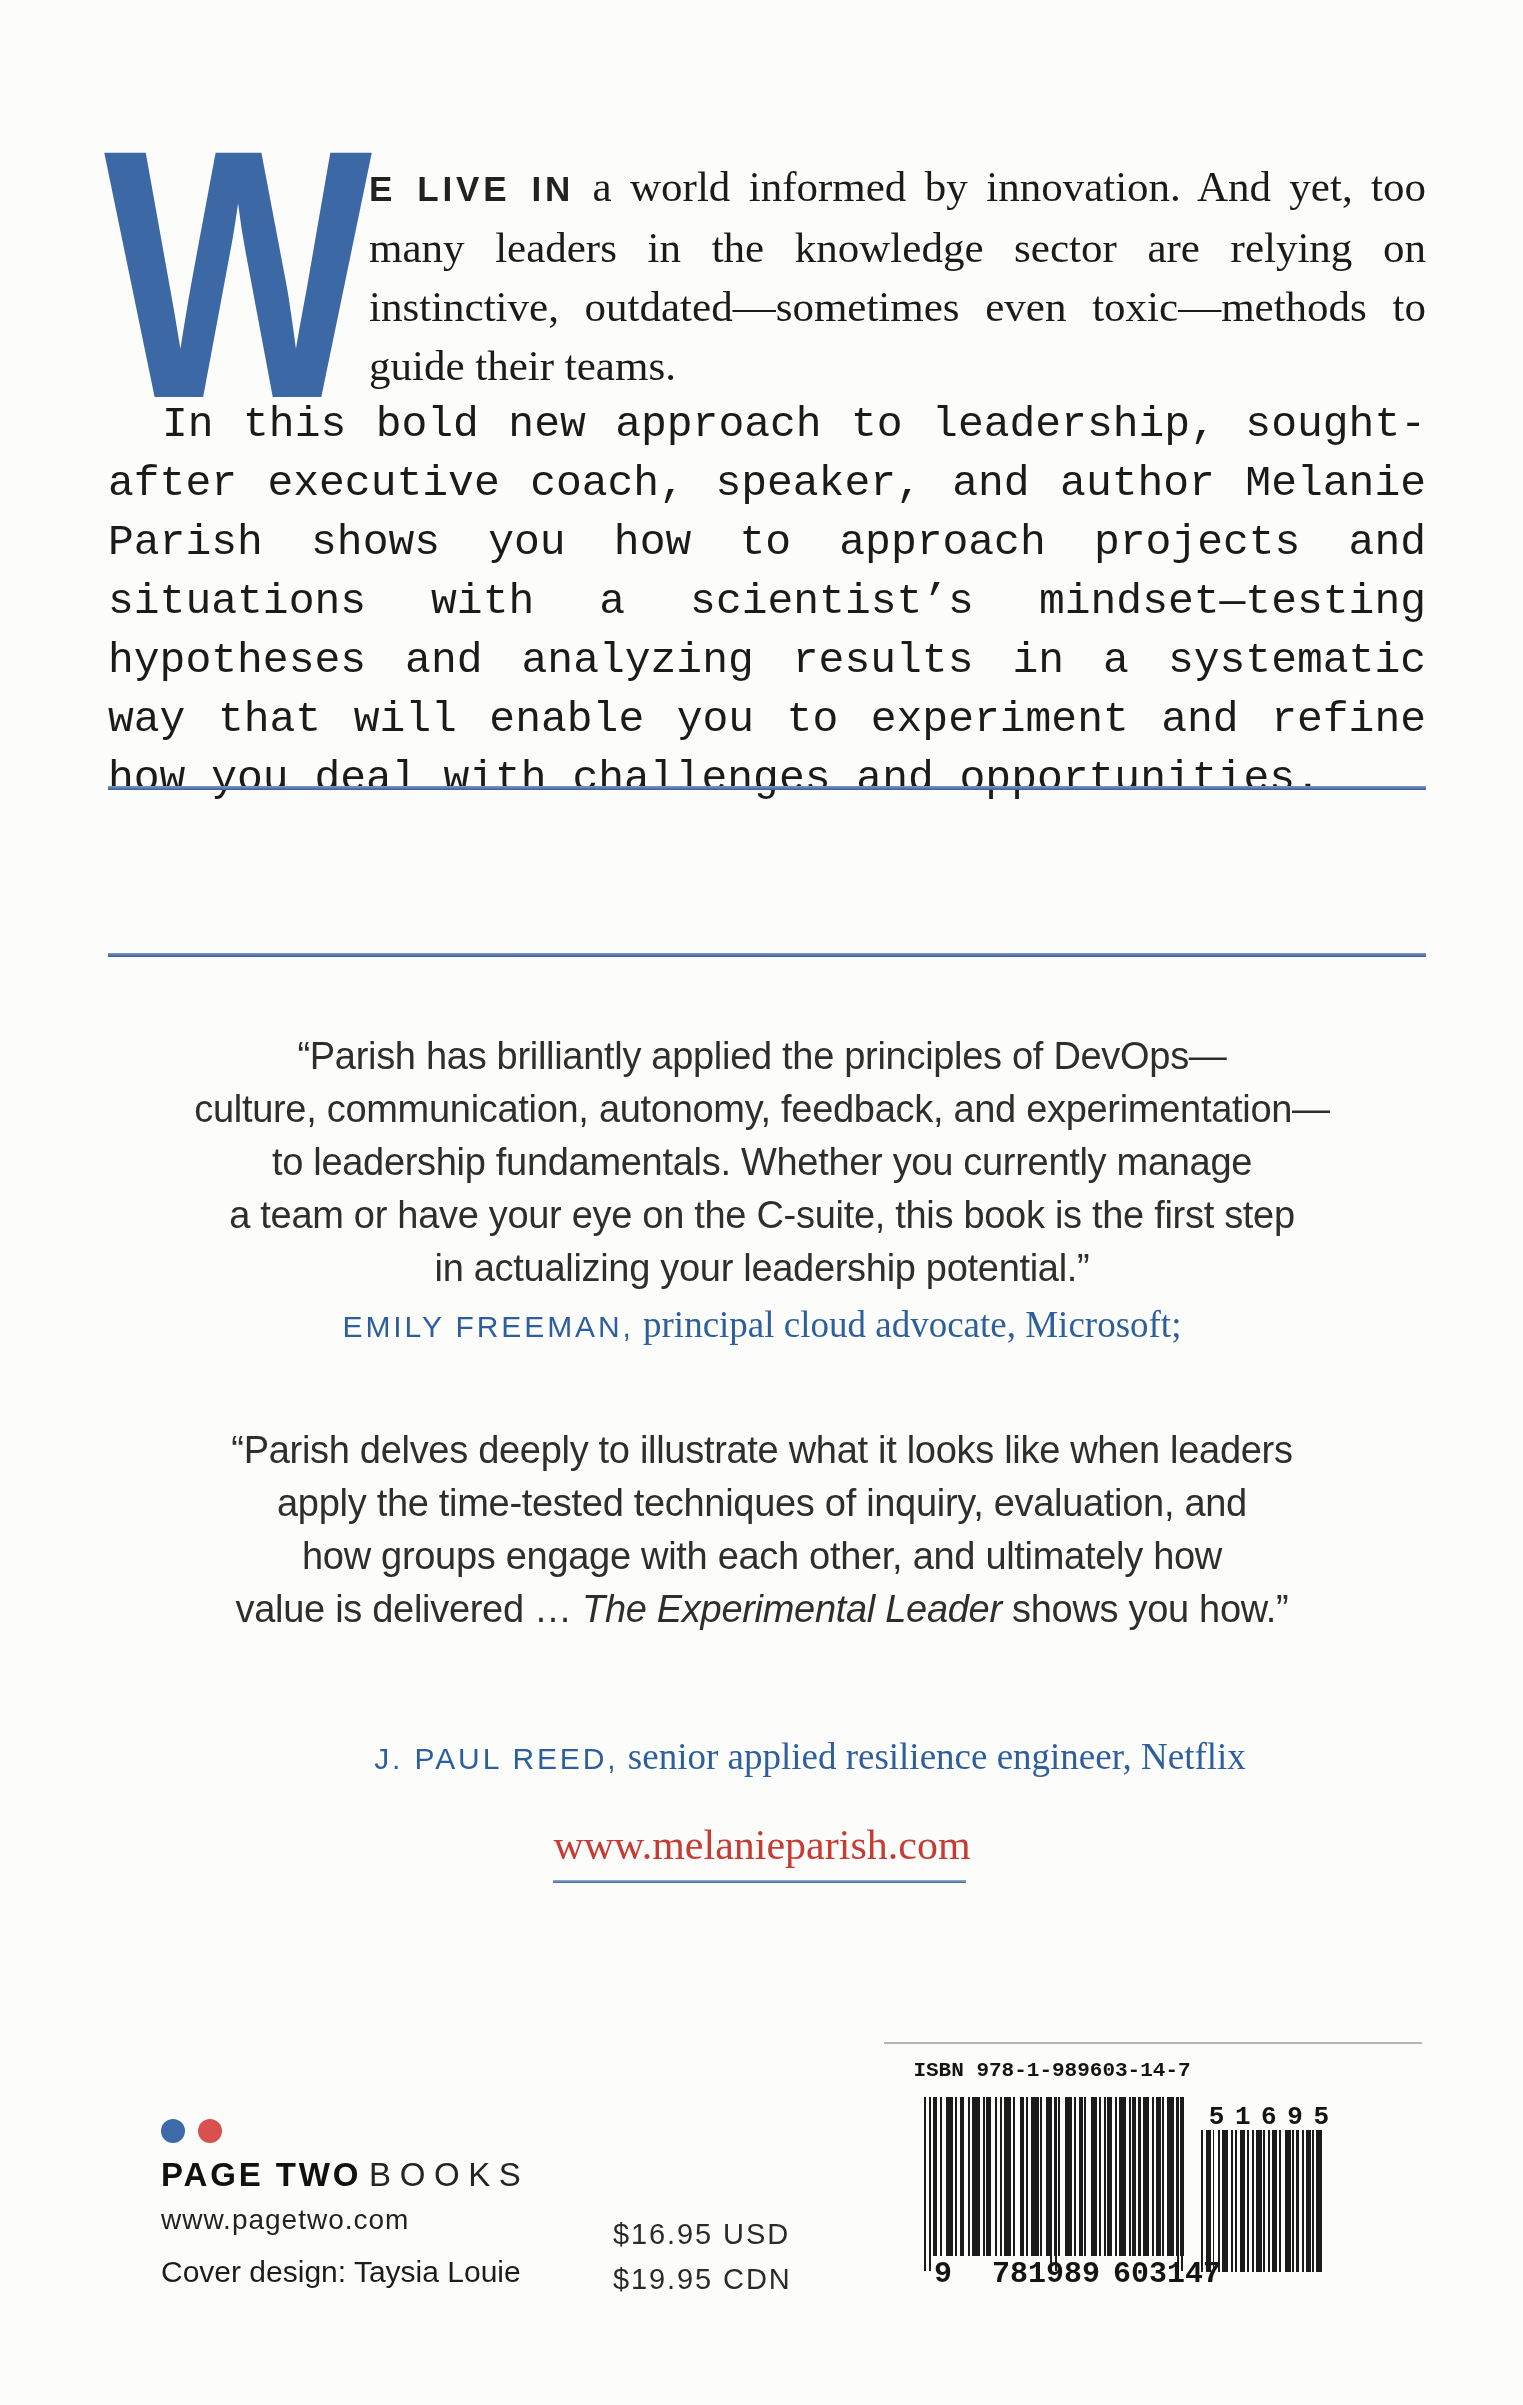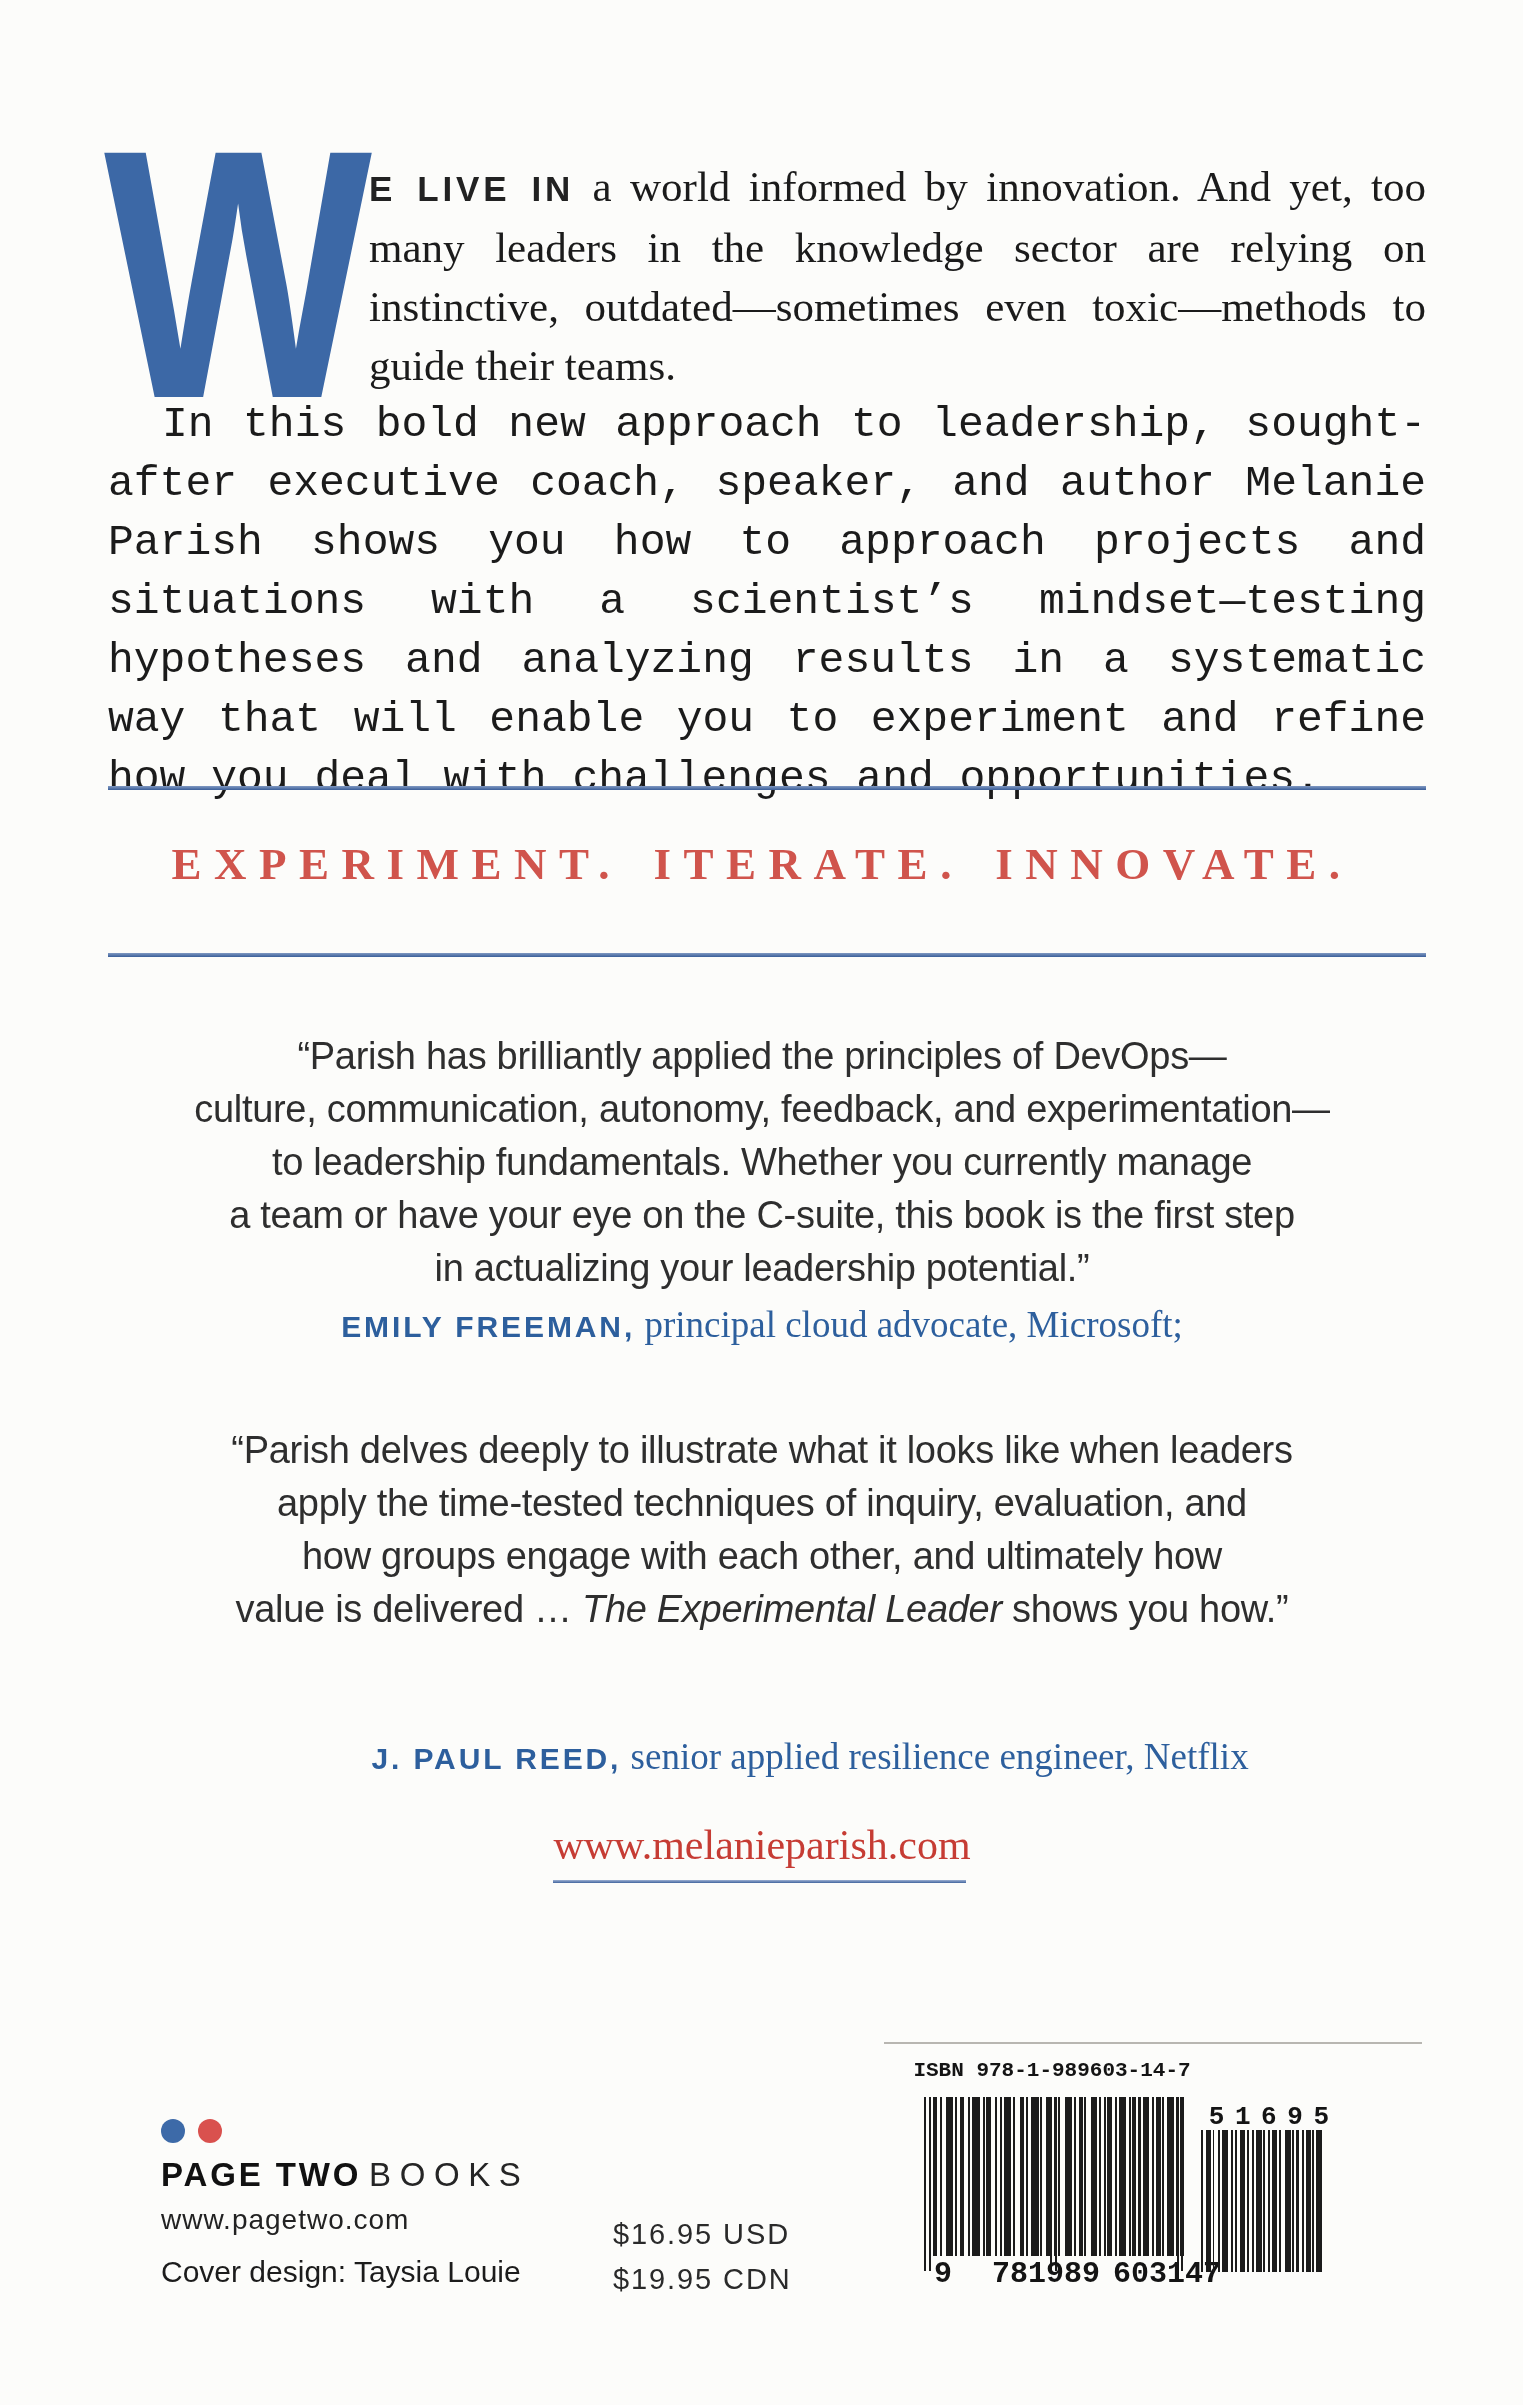--- a/index.html
+++ b/index.html
@@ -41,21 +41,21 @@
   }
   .quote1{top:1030px;}
   .quote2{top:1424px;}
   .attr{
     position:absolute; left:0; width:1524px; text-align:center;
     color:#2d5f9d; font-size:37px; line-height:56px;
   }
   .attr1{top:1297px;}
   .attr2{top:1729px;padding-left:48px;}
   .attr-name{
-    font-family:"Liberation Sans", sans-serif; font-weight:700;
+    font-family:"Liberation Sans", sans-serif; font-weight:400;
     font-size:30px; letter-spacing:2.9px;
   }
   .italic{font-style:italic;}
   
   .website{
     position:absolute; left:0; top:1821px; width:1524px; text-align:center;
     font-size:42px; color:#c63c34;
   }
   .site-rule{
     position:absolute; left:553px; top:1880px; width:413px; height:2.9px;
@@ -100,21 +100,20 @@
     <p>
       <span class="dropcap-float">
           <span class="dropcap">W</span>
         </span>
       <span class="leadin">E LIVE IN</span><span> a world informed by innovation. And yet, too many leaders in the knowledge sector are relying on instinctive, outdated—sometimes even toxic—methods to guide their teams.</span>
     </p>
     <p class="p2">In this bold new approach to leadership, sought-after executive coach, speaker, and author Melanie Parish shows you how to approach projects and situations with a scientist’s mindset—testing hypotheses and analyzing results in a systematic way that will enable you to experiment and refine how you deal with challenges and opportunities.</p>
   </div>
 
   <div class="hrule rule-top"></div>
-  <div class="tagline">EXPERIMENT. ITERATE. INNOVATE.</div>
   <div class="hrule rule-bottom"></div>
 
   <div class="quote quote1">
     <div>“Parish has brilliantly applied the principles of DevOps—</div>
     <div>culture, communication, autonomy, feedback, and experimentation—</div>
     <div>to leadership fundamentals. Whether you currently manage</div>
     <div>a team or have your eye on the C-suite, this book is the first step</div>
     <div>in actualizing your leadership potential.”</div>
   </div>
   <div class="attr attr1">

